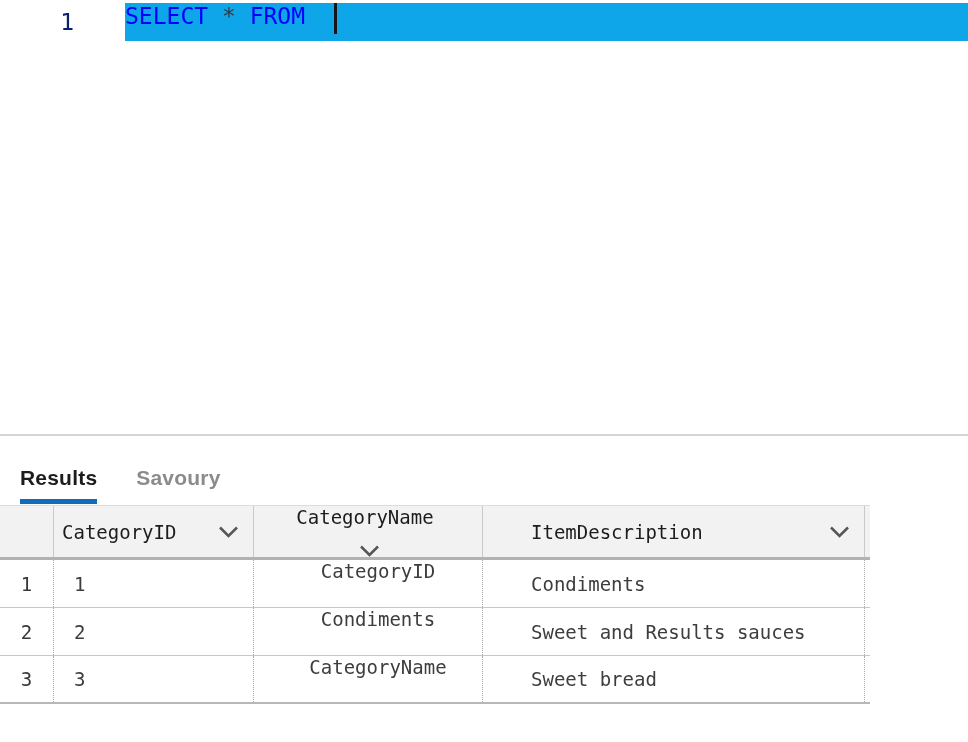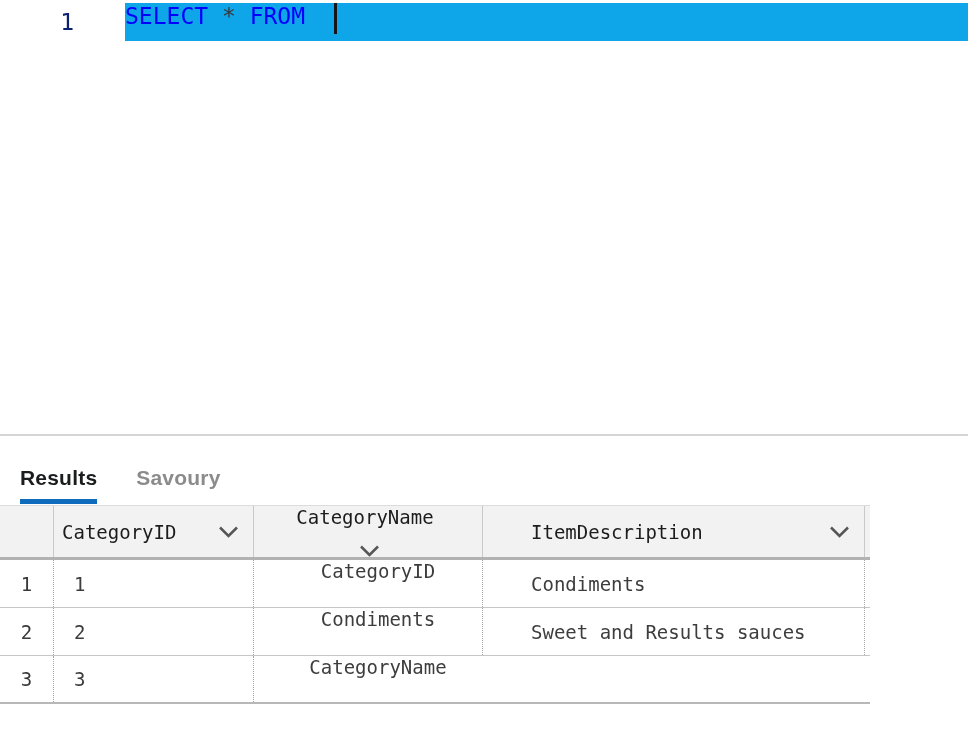--- a/index.html
+++ b/index.html
@@ -139,15 +139,16 @@
     <div class="td rownum">2</div>
     <div class="td col-id">2</div>
     <div class="td col-name">Condiments</div>
     <div class="td col-desc last">Sweet and Results sauces</div>
   </div>
 
   <div class="tr last">
     <div class="td rownum">3</div>
     <div class="td col-id">3</div>
     <div class="td col-name">CategoryName</div>
+    <div class="td col-desc last">Sweet bread</div>
   </div>
 
 </div>
 
 </body></html>

